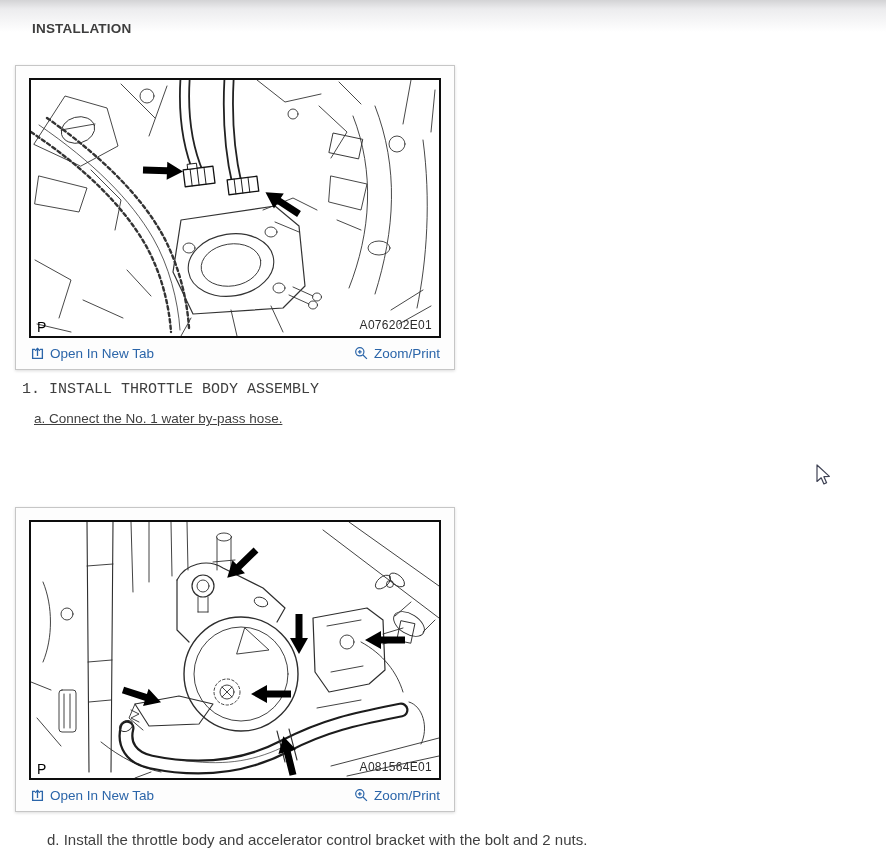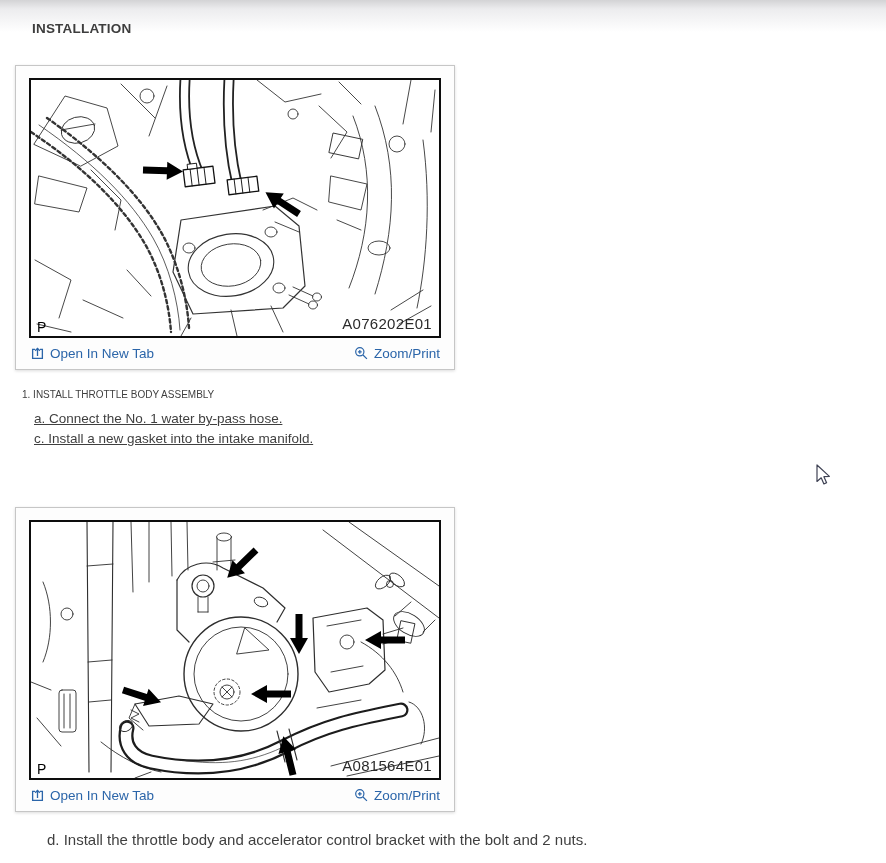--- a/index.html
+++ b/index.html
@@ -10,26 +10,26 @@
   .top-shade{position:absolute;top:0;left:0;width:886px;height:34px;
     background:linear-gradient(#d3d3d5 0px,#ececee 9px,#ffffff 32px);pointer-events:none;}
   .page-heading{position:absolute;top:7px;left:18px;font-size:13.5px;font-weight:700;
     color:#3d3d3d;letter-spacing:.2px;margin:14px;}
   .figure{position:absolute;left:15px;width:412px;background:#fdfdfd;
     border:1px solid #c6c6c6;padding:12px 13px 0 13px;box-shadow:0 1px 3px rgba(0,0,0,.14);}
   .fig1{top:65px;} .fig2{top:507px;}
   .diagram{position:relative;width:408px;height:256px;border:2px solid #0d0d0d;background:#fff;}
   .diagram svg{display:block;width:408px;height:256px;}
   .corner-label{position:absolute;left:6px;bottom:1px;font-size:14px;color:#000;}
-  .fig-code{position:absolute;right:7px;bottom:4px;font-size:15px;color:#2b2b2b;letter-spacing:.3px;}
+  .fig-code{position:absolute;right:7px;bottom:4px;font-size:12px;color:#2b2b2b;letter-spacing:.3px;}
   .figure-links{height:31px;display:flex;justify-content:space-between;align-items:center;padding:0 1px;text-align:center;}
   .link{display:flex;align-items:center;gap:5px;color:#2b65a9;font-size:13.5px;
     text-decoration:none;cursor:pointer;}
   .link svg{flex:0 0 auto;}
-  .step-heading{position:absolute;left:22px;top:389px;font-size:10px;}
+  .step-heading{position:absolute;left:22px;top:381px;font-size:15px;font-family:Liberation Mono, monospace;}
   .substeps{position:absolute;left:34px;top:409px;font-size:13.5px;line-height:20px;}
   .substeps div{height:20px;text-decoration:underline;}
   .step-d{position:absolute;left:47px;top:831px;font-size:15px;}
   .cursor{position:absolute;left:816px;top:464px;pointer-events:none;}
 </style>
 </head>
 <body>
 
 <div class="top-shade"></div>
 <h1 class="page-heading">INSTALLATION</h1>
@@ -114,21 +114,20 @@
         <path d="M6.2 4.2 v4 M4.2 6.2 h4 M9.6 9.6 L13.8 13.8" fill="none" stroke="currentColor" stroke-width="1.3"></path>
       </svg>
       <span>Zoom/Print</span>
     </a>
   </div>
 </div>
 
 <div class="step-heading">1. INSTALL THROTTLE BODY ASSEMBLY</div>
 <div class="substeps">
   <div>a. Connect the No. 1 water by-pass hose.</div>
-  <div>c. Install a new gasket into the intake manifold.</div>
 </div>
 
 <div class="figure fig2">
   <div class="diagram">
     <svg viewBox="0 0 408 256">
       <g stroke="#2e2e2e" fill="none" stroke-width="0.9" stroke-linejoin="round" stroke-linecap="round">
 
         <path d="M56,0 L58,250 M82,0 L80,250" stroke-width="1.1"></path>
         <path d="M56,44 L82,42 M57,140 L81,138 M58,180 L80,178"></path>
         <rect x="28" y="168" width="17" height="42" rx="3"></rect>

